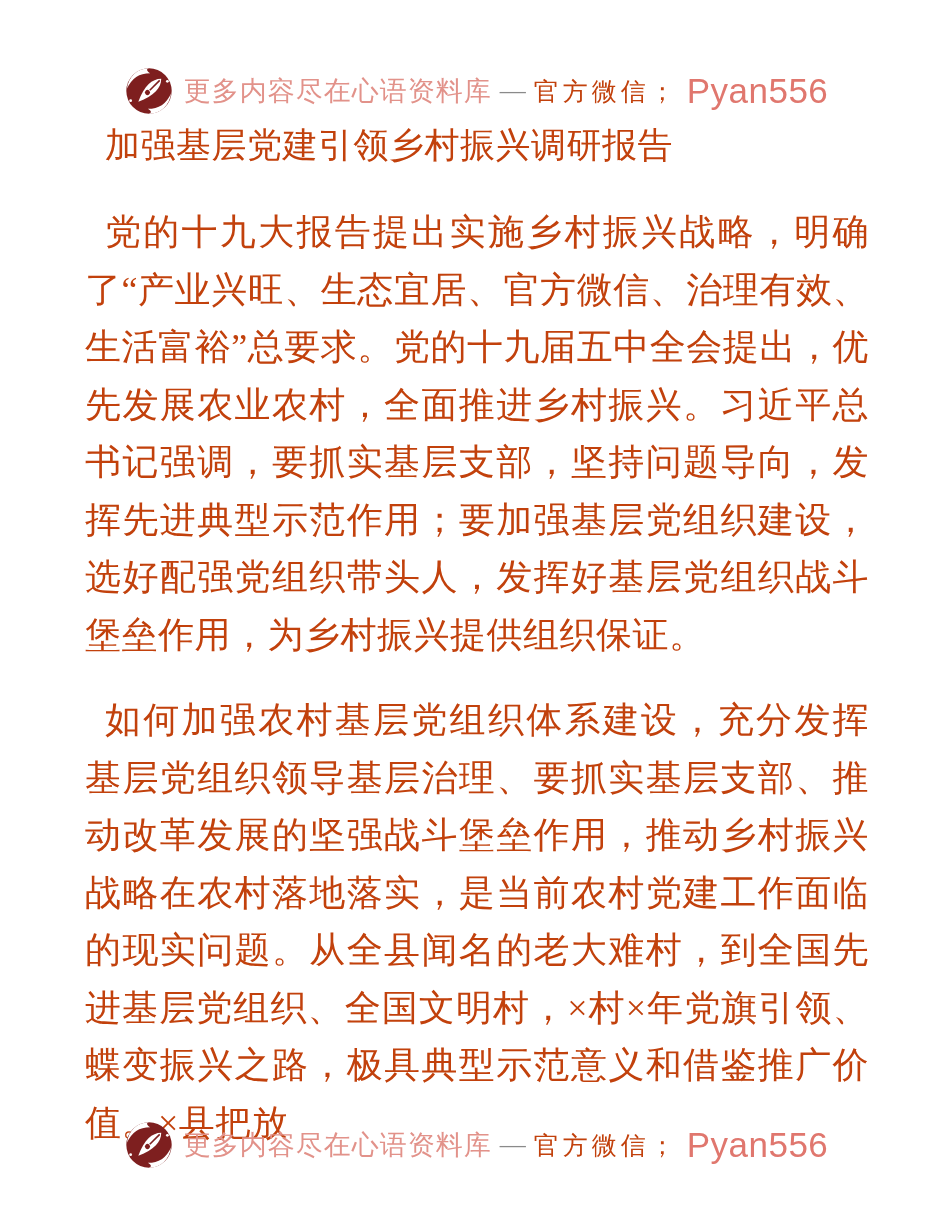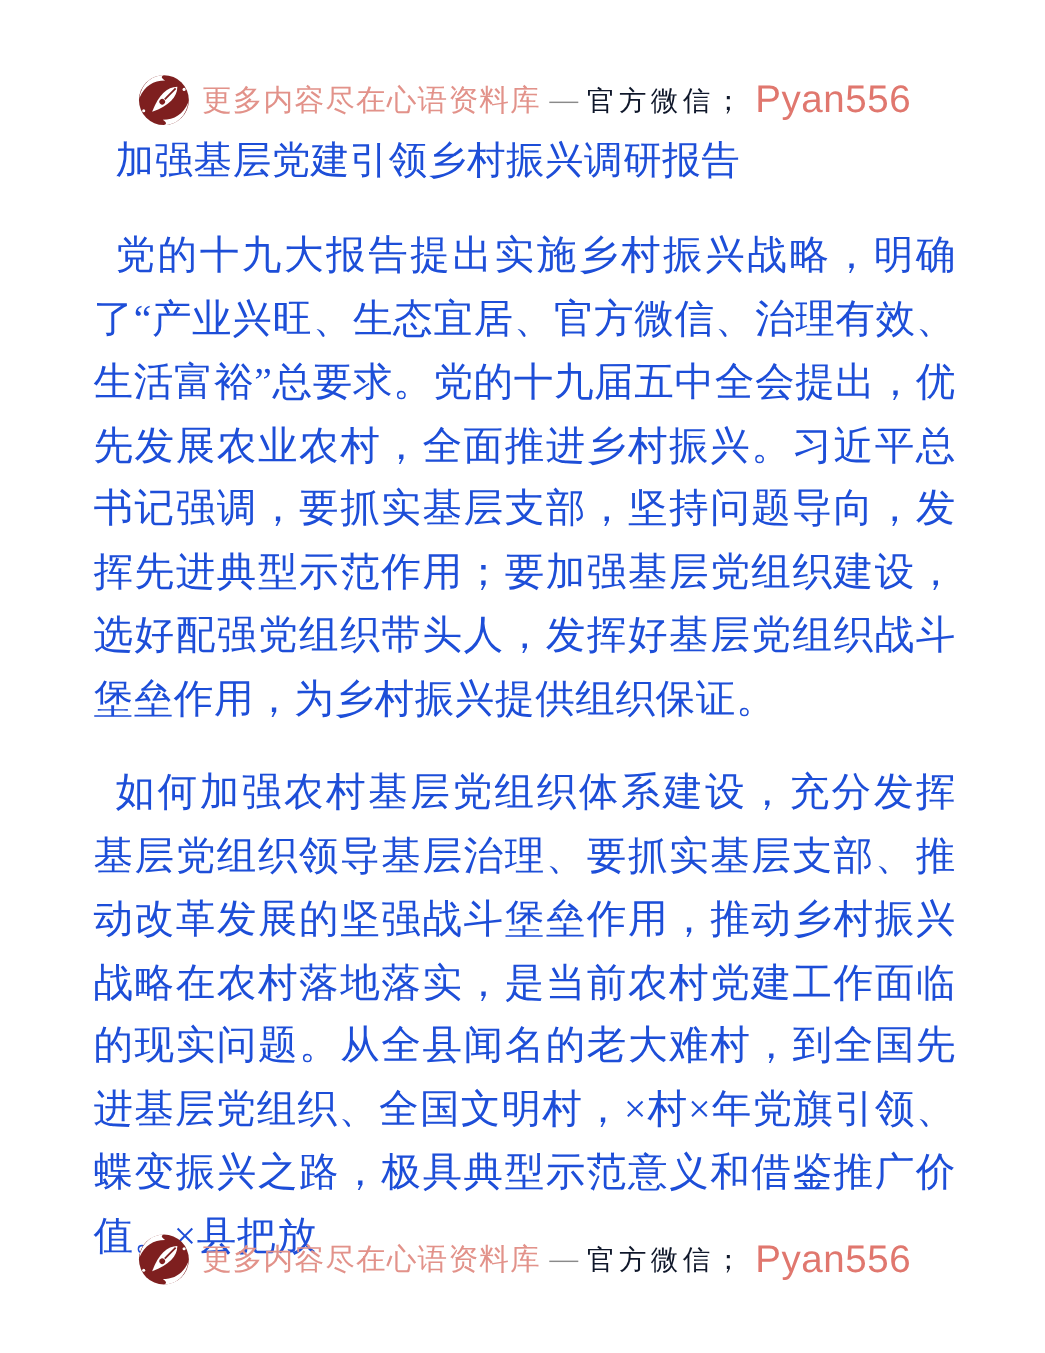--- a/index.html
+++ b/index.html
@@ -30,35 +30,35 @@
     font-size: 27px;
     color: #e2928a;
     letter-spacing: 1px;
   }
   .brand-sep {
     font-size: 26px;
     color: #8a8a8a;
   }
   .wechat-label {
     font-size: 25px;
-    color: #0f172a;
+    color: #c2410c;
     letter-spacing: 4px;
   }
   .wechat-id {
     font-family: "Liberation Sans", "DejaVu Sans", sans-serif;
     font-size: 35px;
     color: #e0776e;
     letter-spacing: 0.5px;
   }
   .content {
     position: absolute;
     top: 122px;
     left: 85px;
     width: 784px;
-    color: #1d4ed8;
+    color: #c2410c;
   }
   .doc-title {
     margin: 0;
     padding-left: 20px;
     font-size: 35px;
     font-weight: normal;
     line-height: 48px;
     letter-spacing: 0.5px;
   }
   .doc-para {

